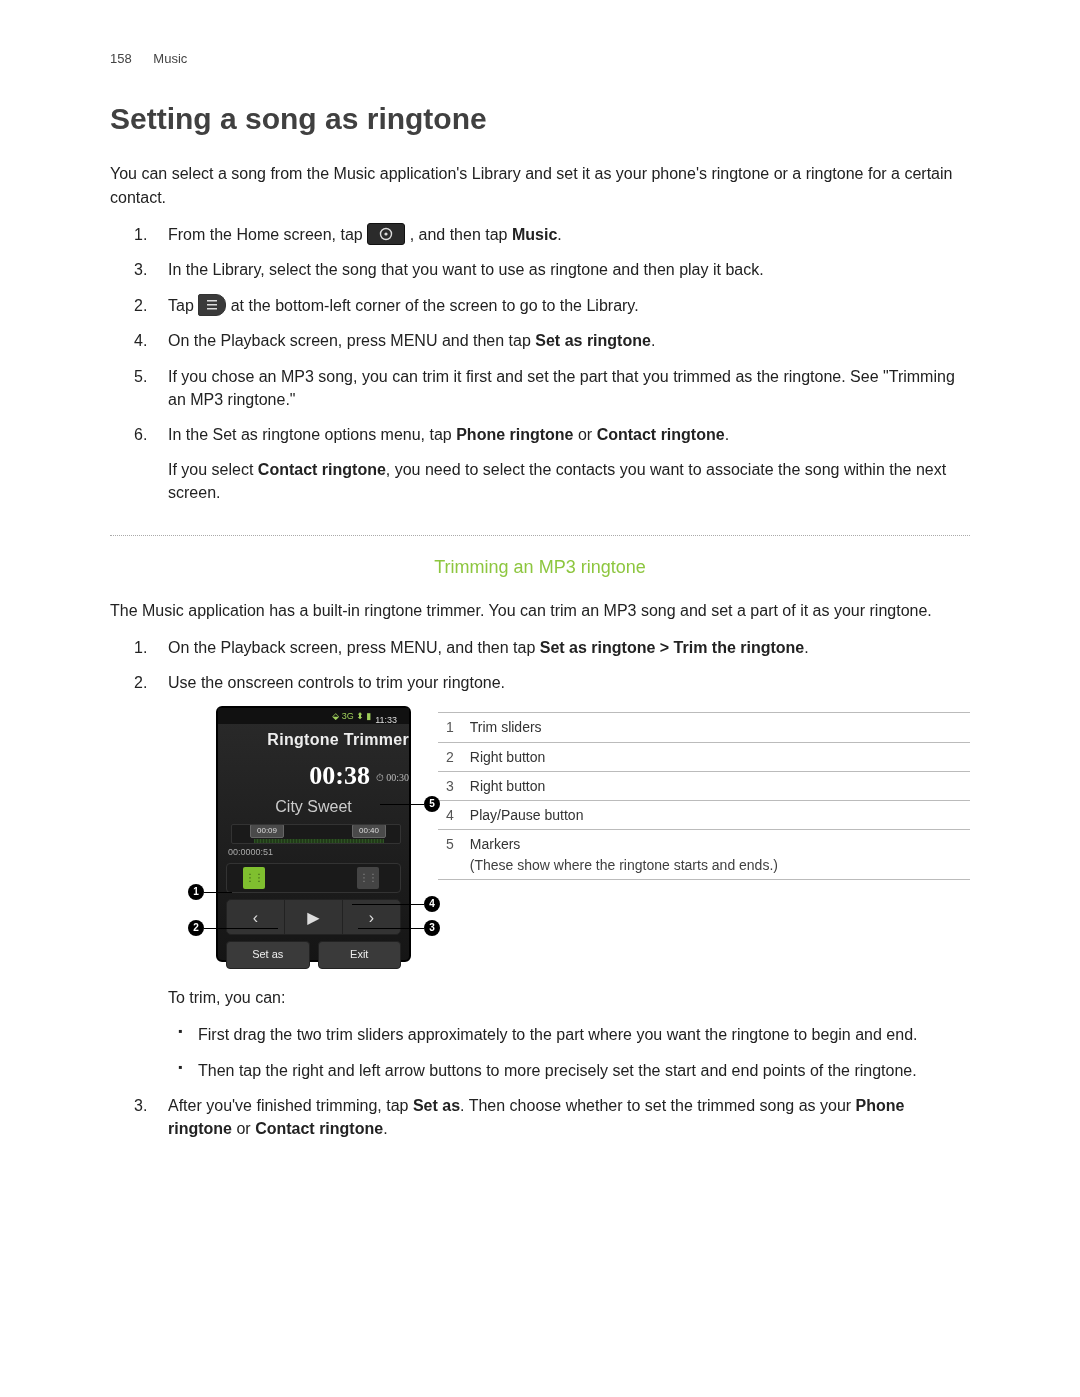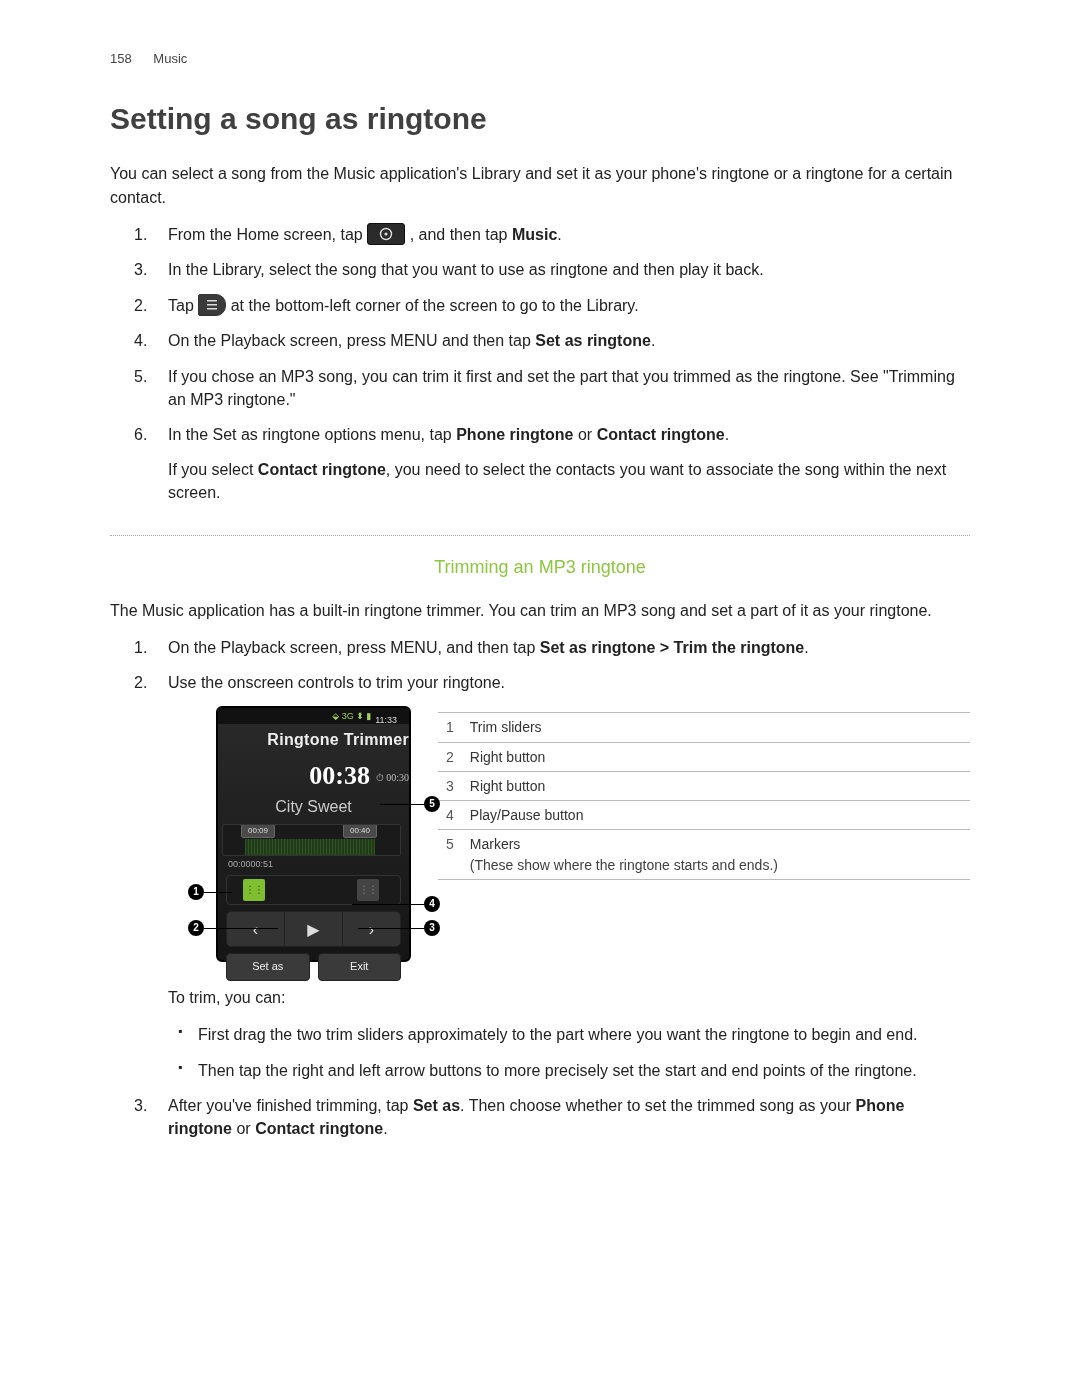--- a/index.html
+++ b/index.html
@@ -84,21 +84,21 @@
     align-items: center; gap: 4px; padding: 0 12px; font-size: 9px; color: #9fcf5a;
   }
   .statusbar .clk { color: #ddd; margin-top: 9px; }
   .titlebar { text-align: right; font-size: 16px; font-weight: 600; color: #eee; padding: 4px 0; letter-spacing: 0.3px; }
   .timer {
     text-align: right; font-size: 26px; font-weight: 700; color: #fff; padding: 2px 0 0 0; font-family: Liberation Serif, serif;
   }
   .timer .sub { font-size: 10px; font-weight: 400; color: #bbb; margin-left: 6px; vertical-align: middle; }
   .track { text-align: center; font-size: 16px; color: #ccc; margin-bottom: 6px; }
   .wave {
-    margin: 2px 8px 0 4px; height: 32px; background: #1a1a1a; border: 1px solid #333;
+    margin: 2px 8px 0 13px; height: 20px; background: #1a1a1a; border: 1px solid #333;
     border-radius: 2px; position: relative; overflow: hidden;
   }
   .wave .slider {
     position: absolute; width: 34px; height: 14px; background: #4a4a4a; border: 1px solid #666;
     border-radius: 2px; top: -1px; font-size: 8px; text-align: center; line-height: 12px; color: #ddd;
   }
   .wave .s1 { left: 18px; }
   .wave .s2 { left: 120px; }
   .wave .region { position: absolute; left: 22px; top: 14px; width: 130px; height: 20px; background: repeating-linear-gradient(90deg,#3a7a2a,#3a7a2a 1px,#265018 1px,#265018 3px); opacity: 0.6; }
   .timerow { display: flex; margin: 2px 10px 4px 10px; font-size: 9px; color: #aaa; }

